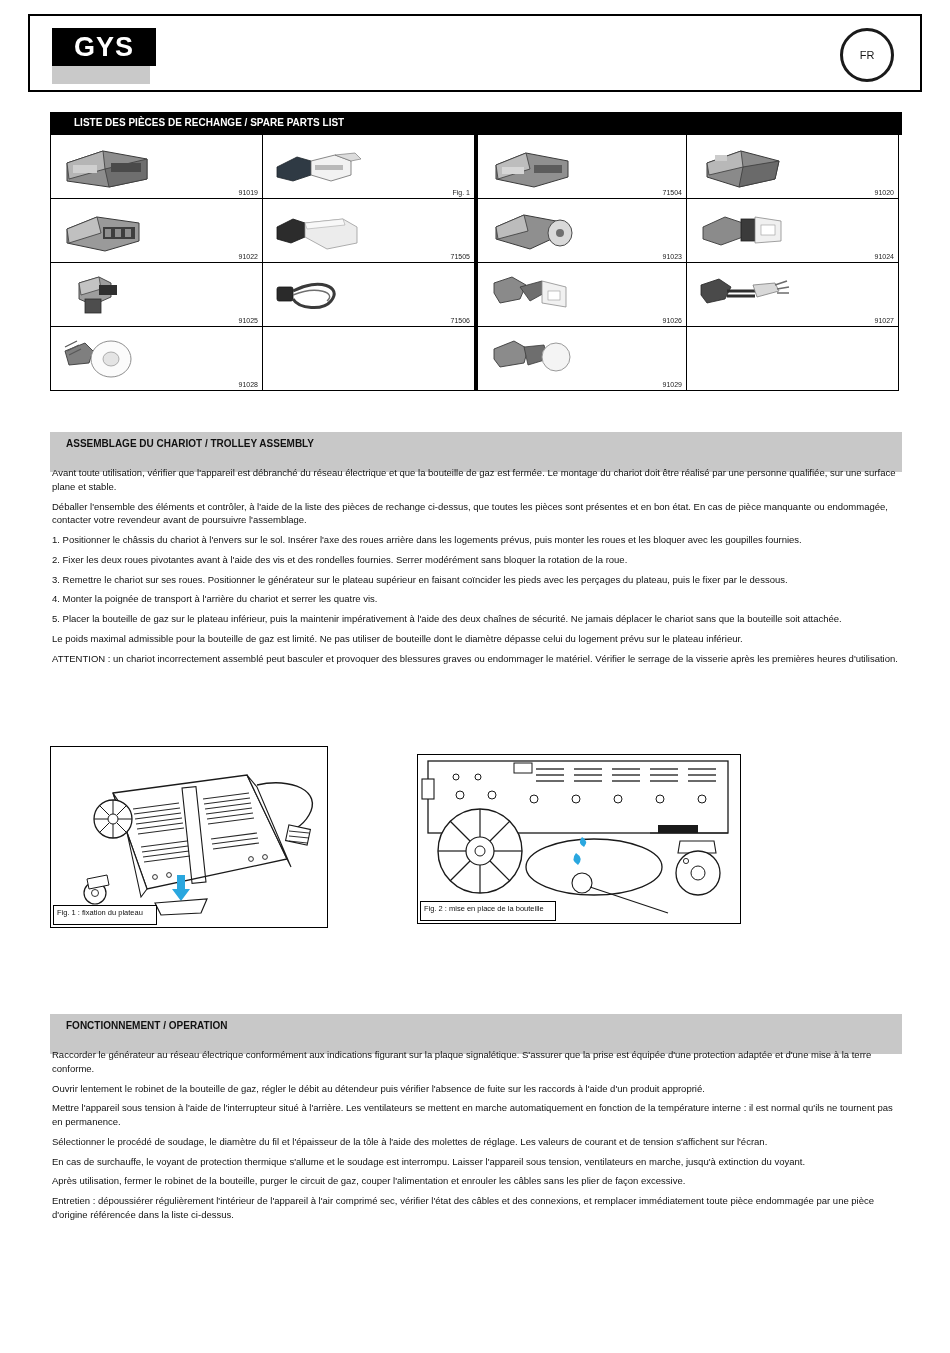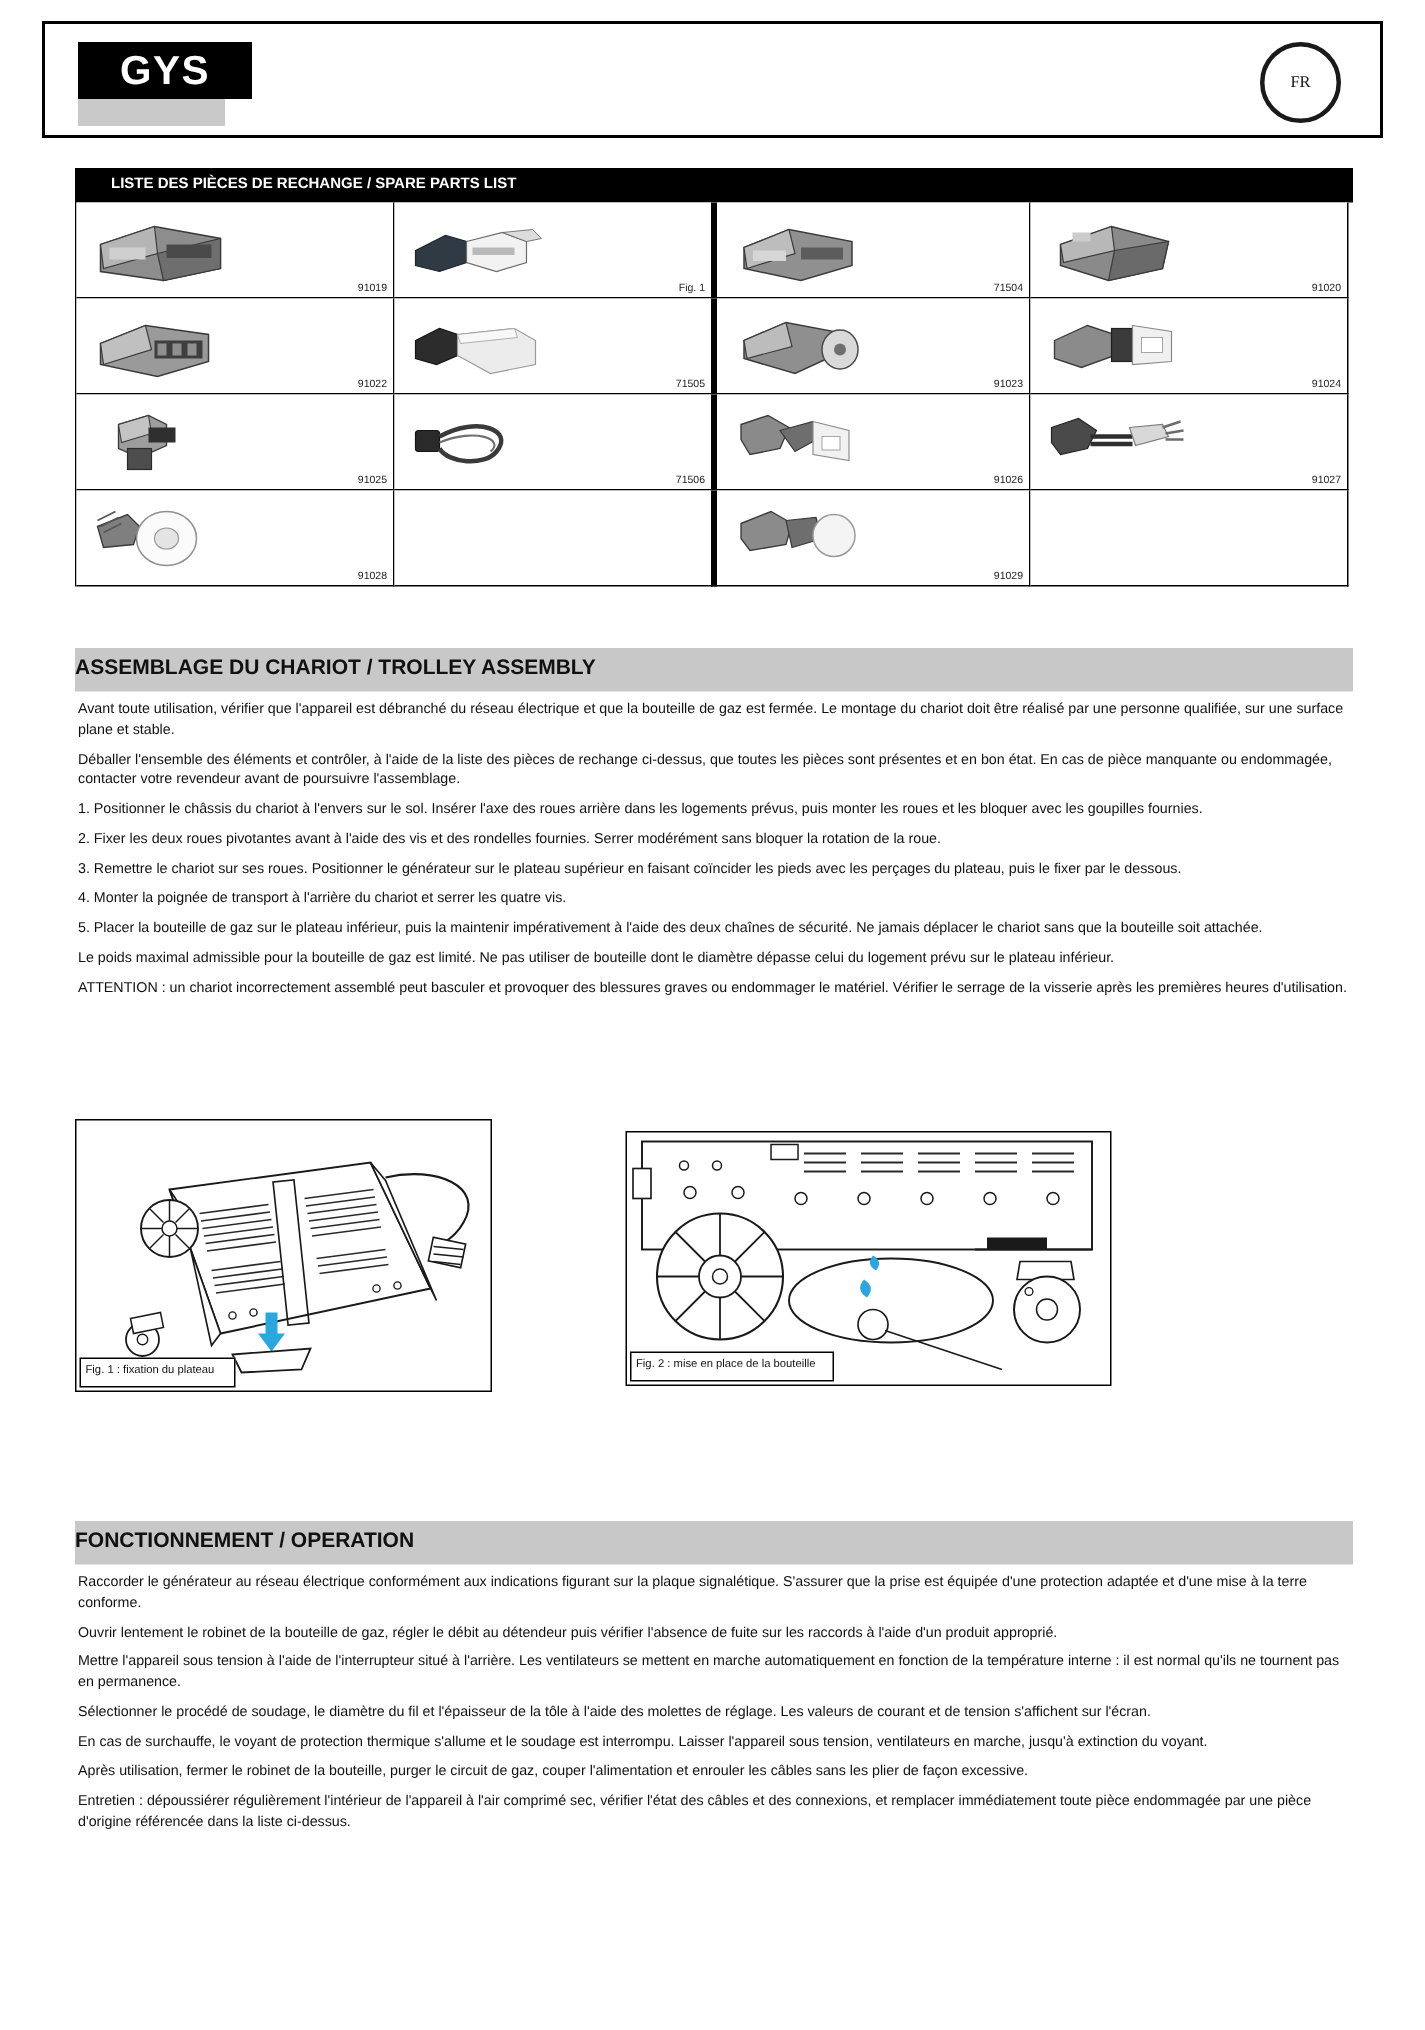--- a/index.html
+++ b/index.html
@@ -26,21 +26,21 @@
   }
   .logo-box {
     position: absolute;
     left: 22px;
     top: 12px;
     width: 98px;
     height: 56px;
     background: #ffffff;
   }
   .logo-top {
-    width: 116px;
+    width: 104px;
     height: 38px;
     background: #000000;
     color: #ffffff;
     font-weight: bold;
     font-size: 27px;
     letter-spacing: 1px;
     display: flex;
     align-items: center;
     justify-content: center;
     font-family: "Liberation Sans", sans-serif;
@@ -64,21 +64,20 @@
     position: absolute;
     right: 26px;
     top: 12px;
     width: 54px;
     height: 54px;
     display: flex;
     align-items: center;
     justify-content: center;
     font-size: 11px;
     color: #1a1a1a;
-    font-family: Liberation Serif, serif;
   }
 
   
   .table-wrap {
     position: absolute;
     left: 50px;
     top: 112px;
     width: 852px;
   }
   .table-title {
@@ -119,27 +118,27 @@
     top: 6px;
     width: 96px;
     height: 52px;
   }
 
   
   .section-bar {
     position: absolute;
     left: 50px;
     width: 852px;
-    height: 29px;
+    height: 40px;
     background: #c8c8c8;
     color: #111;
-    font-size: 14px;
+    font-size: 10px;
     font-weight: bold;
     line-height: 24px;
-    padding: 0 0;
+    padding: 0 16px;
   }
   #bar-assembly { top: 432px; }
   #bar-operation { top: 1014px; }
 
   
   .body-text {
     position: absolute;
     font-size: 9.5px;
     line-height: 1.45;
     color: #111;

